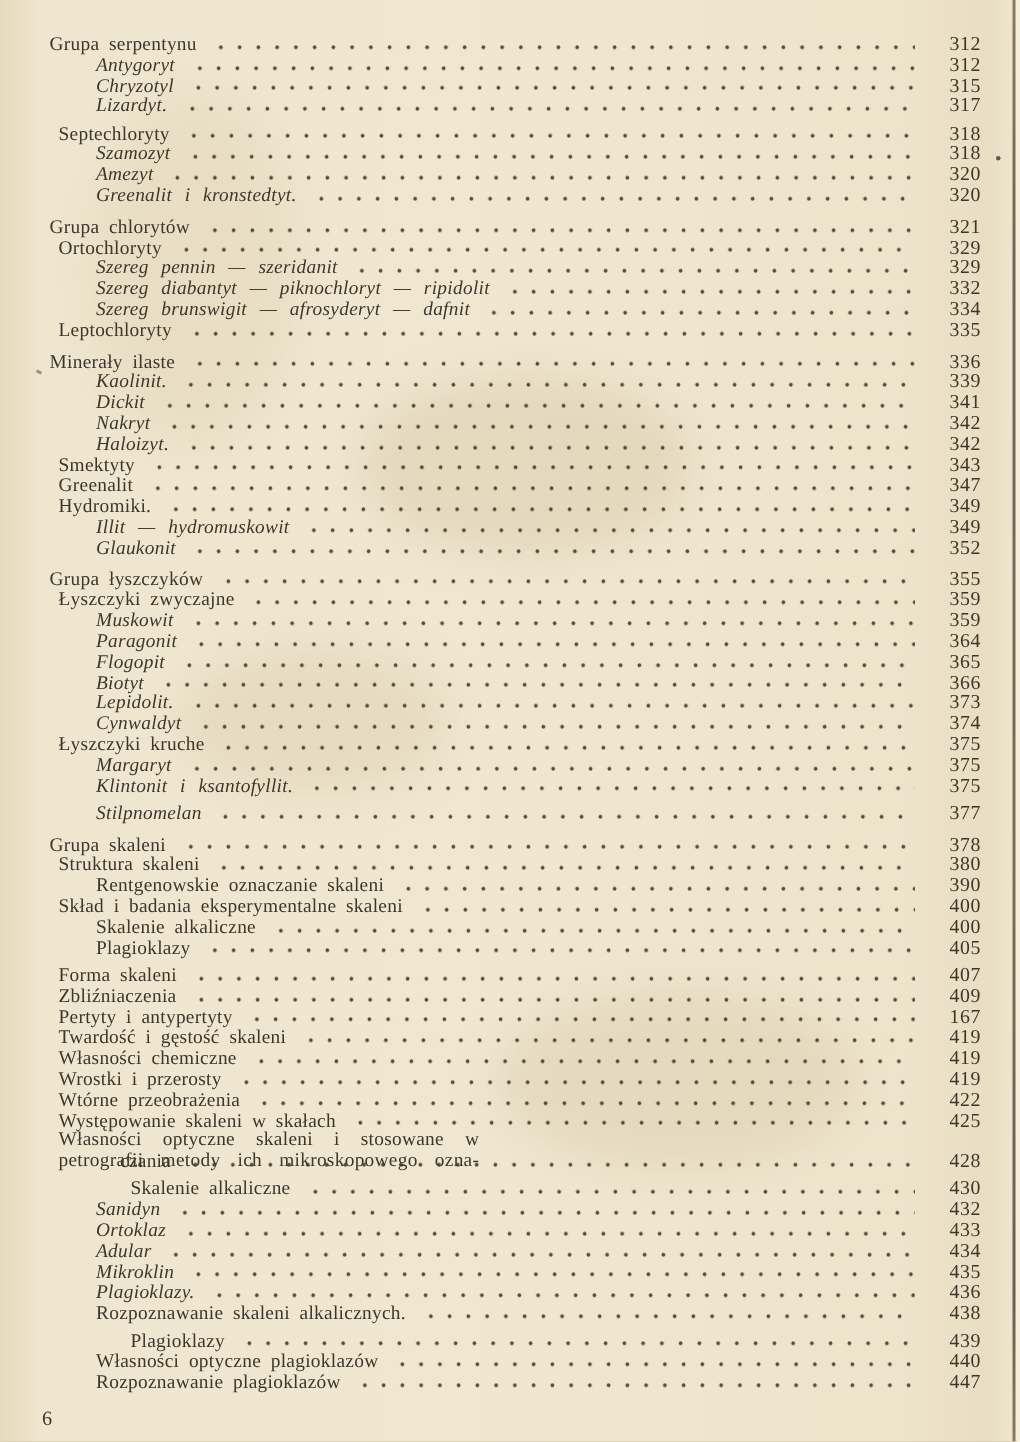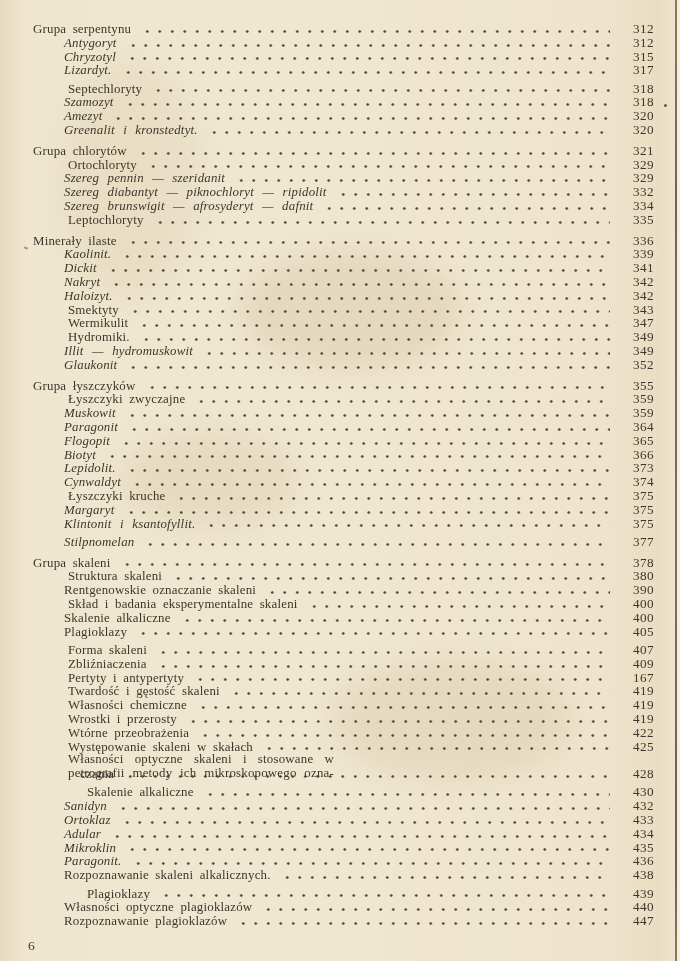--- a/index.html
+++ b/index.html
@@ -28,21 +28,21 @@
   .row{display:flex;align-items:baseline;height:13.8px;line-height:13.8px;padding-right:26px;}
   .row .label{white-space:nowrap;font-size:12.9px;word-spacing:3px;letter-spacing:.2px;}
   .row .label.it{font-style:italic;word-spacing:5px;}
   .row .leader{flex:1;align-self:flex-end;height:3px;margin:0 8px 3px 10px;
     background:radial-gradient(circle,rgba(62,56,44,.88) 1.05px,rgba(62,56,44,0) 1.5px);
     background-size:12.5px 3px;background-repeat:repeat-x;}
   .row .pagenum{flex:none;width:36px;text-align:right;font-size:13.2px;letter-spacing:.4px;}
   .row.noleader .leader{background:none;}
   .row.justify .label{flex:1;white-space:normal;text-align:justify;text-align-last:justify;}
   .ind-0{padding-left:33px;}
-  .ind-1{padding-left:68px;}
+  .ind-1{padding-left:39px;}
   .ind-2{padding-left:64px;}
   .ind-3{padding-left:87px;}
   .ind-4{padding-left:80px;font-family:Liberation Serif, serif;}
   .gap-lg{margin-top:7px;}
   .gap-sm{margin-top:4.5px;}
 
   .folio{position:absolute;left:28px;top:938px;font-size:13.5px;color:#3c372c;}
   .speck{position:absolute;background:rgba(62,56,44,.8);border-radius:50%;}
   .speck.a{width:3px;height:3px;right:13px;top:104px;}
   .speck.b{width:4px;height:2px;left:24px;top:247px;border-radius:2px;transform:rotate(25deg);opacity:.6;}
@@ -151,21 +151,21 @@
         <span class="label it">Haloizyt.</span>
         <span class="leader"></span>
         <span class="pagenum">342</span>
       </div>
       <div class="row ind-1">
         <span class="label">Smektyty</span>
         <span class="leader"></span>
         <span class="pagenum">343</span>
       </div>
       <div class="row ind-1">
-        <span class="label">Wermikulit</span>
+        <span class="label">Greenalit</span>
         <span class="leader"></span>
         <span class="pagenum">347</span>
       </div>
       <div class="row ind-1">
         <span class="label">Hydromiki.</span>
         <span class="leader"></span>
         <span class="pagenum">349</span>
       </div>
       <div class="row ind-2">
         <span class="label it">Illit — hydromuskowit</span>
@@ -336,21 +336,21 @@
         <span class="label it">Adular</span>
         <span class="leader"></span>
         <span class="pagenum">434</span>
       </div>
       <div class="row ind-2">
         <span class="label it">Mikroklin</span>
         <span class="leader"></span>
         <span class="pagenum">435</span>
       </div>
       <div class="row ind-2">
-        <span class="label it">Paragonit.</span>
+        <span class="label it">Plagioklazy.</span>
         <span class="leader"></span>
         <span class="pagenum">436</span>
       </div>
       <div class="row ind-2">
         <span class="label">Rozpoznawanie skaleni alkalicznych.</span>
         <span class="leader"></span>
         <span class="pagenum">438</span>
       </div>
       <div class="row ind-3 gap-sm">
         <span class="label">Plagioklazy</span>

